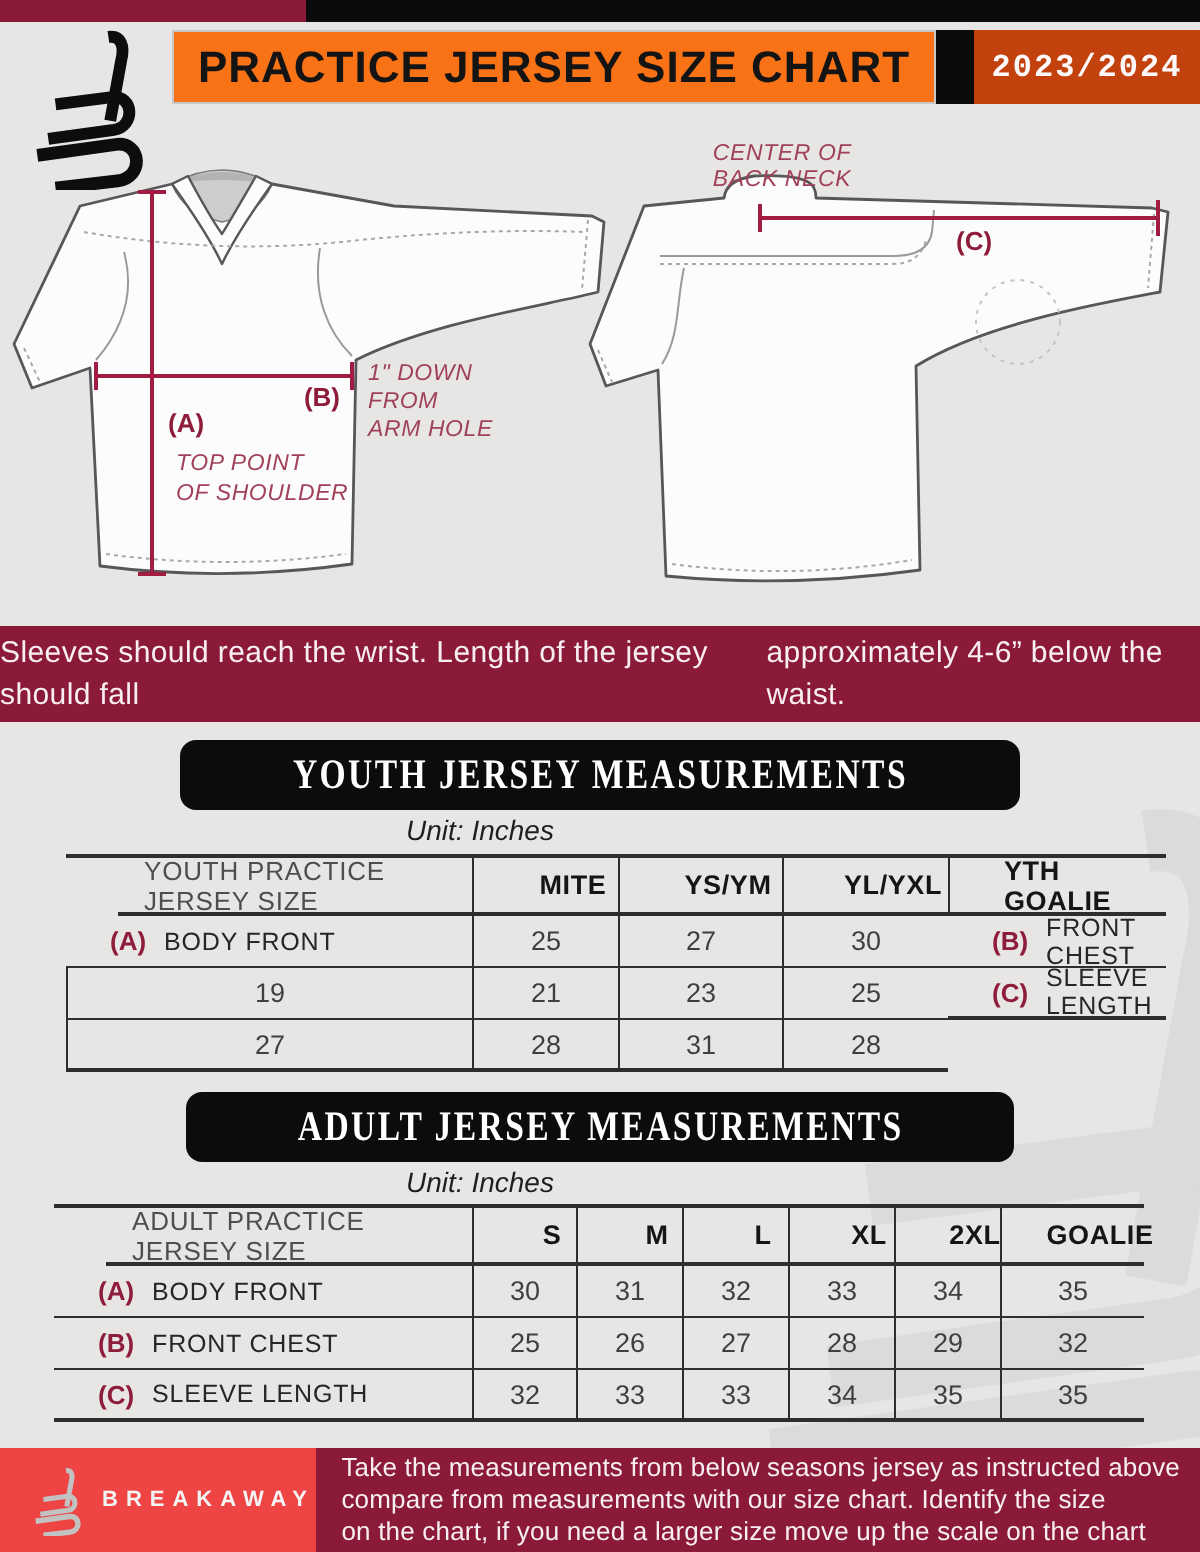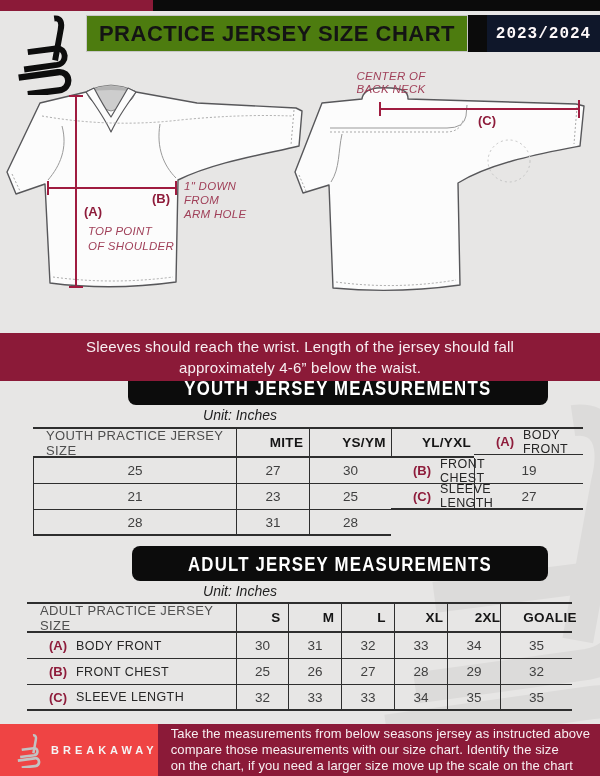--- a/index.html
+++ b/index.html
@@ -3,65 +3,65 @@
 <meta charset="utf-8">
 <style>
   html,body{margin:0;padding:0;background:#ffffff;}
   .page{position:relative;width:600px;height:776px;background:#e7e6e5;overflow:hidden;
         font-family:"Liberation Sans",sans-serif;}
   
   .topbar{position:absolute;top:0;left:0;width:600px;height:11px;background:#0b0b0b;z-index:2;}
   .topbar .maroon-seg{position:absolute;top:0;left:0;width:153px;height:11px;background:#8b1a38;}
   
   .header-band{position:absolute;top:15px;left:86px;width:514px;height:37px;display:flex;z-index:3;}
-  .title-box{width:382px;background:#4d7c0f;border:1px solid #c7c7c7;box-sizing:border-box;
+  .title-box{width:382px;background:#f97316;border:1px solid #c7c7c7;box-sizing:border-box;
              display:flex;align-items:center;justify-content:center;}
   .title-box span{font-weight:bold;font-size:22px;letter-spacing:.5px;color:#141414;}
   .title-gap{width:19px;background:#0b0b0b;}
-  .year-box{flex:1;background:#0f172a;display:flex;align-items:center;justify-content:center;}
+  .year-box{flex:1;background:#c2410c;display:flex;align-items:center;justify-content:center;}
   .year-box span{font-family:"Liberation Mono",monospace;font-weight:bold;font-size:16px;
                  letter-spacing:1px;color:#fdf8f9;}
   .logo-main{position:absolute;top:13px;left:16px;z-index:4;color:#0d0d0d;}
   
   .watermark{position:absolute;top:392px;right:-95px;z-index:0;color:#dcdbda;}
   
   .diagram{position:absolute;top:54px;left:0;z-index:1;}
   .jersey{fill:#fcfcfc;stroke:#57575a;stroke-width:1.4;stroke-linejoin:round;}
   .seam{fill:none;stroke:#9a9a9a;stroke-width:1;}
   .stitch{fill:none;stroke:#a9a9a9;stroke-width:1;stroke-dasharray:2,2;}
   .collar-in{fill:#cdcdcd;stroke:#7a7a7a;stroke-width:.8;}
   .collar-top{fill:#b3b3b3;stroke:none;}
   .band{fill:#fcfcfc;stroke:#57575a;stroke-width:1.2;stroke-linejoin:round;}
   .mline{stroke:#a01c40;stroke-width:2;fill:none;}
   .m-label{font-family:"Liberation Sans",sans-serif;font-weight:bold;font-size:13px;fill:#8e1c3b;}
   .m-note{font-family:"Liberation Sans",sans-serif;font-style:italic;font-size:11.5px;fill:#a04059;letter-spacing:.3px;}
   
   .notice{position:absolute;top:313px;left:0;width:600px;height:48px;background:#8b1a38;z-index:2;
-          display:flex;flex-direction:column;align-items:center;justify-content:center;margin-top:20px;}
+          display:flex;flex-direction:row;align-items:center;justify-content:center;}
   .notice div{color:#f7eef1;font-size:15px;line-height:21px;letter-spacing:.2px;}
   
-  .pill-wrap{position:absolute;left:0;width:548px;display:flex;justify-content:flex-end;z-index:1;}
+  .pill-wrap{position:absolute;left:0;width:600px;display:flex;justify-content:center;z-index:1;font-family:Liberation Serif, serif;}
   .pill{background:#0c0c0c;border-radius:8px;height:35px;padding:0 18px;display:flex;
         align-items:center;justify-content:center;}
   .pill span{display:inline-block;transform:scaleX(.8);color:#ffffff;font-weight:bold;
              font-size:21px;letter-spacing:1.5px;white-space:nowrap;}
   .unit{position:absolute;left:0;width:480px;text-align:center;font-style:italic;
         font-size:14px;color:#1f1f1f;z-index:1;}
   
   .sizetable{position:absolute;display:grid;border-top:2px solid #2e2e2e;z-index:1;}
   .yt{top:427px;left:33px;grid-template-columns:203px 73px 82px 83px 109px;}
   .at{top:602px;left:27px;grid-template-columns:209px 52px 53px 53px 53px 53px 72px;}
   .cell{display:flex;align-items:center;justify-content:center;box-sizing:border-box;
         border-bottom:1.6px solid #2e2e2e;height:26px;}
   .cell.head{height:29px;border-bottom:2px solid #2e2e2e;}
   .cell.vline{border-left:1.6px solid #2e2e2e;}
   .cell.first{justify-content:flex-start;}
   .cell.last-row{border-bottom:2px solid #2e2e2e;}
   .head-size{font-weight:bold;font-size:13.5px;color:#151515;letter-spacing:.3px;padding-left:27px;}
-  .head-first{font-size:13px;color:#4e4e4e;letter-spacing:.4px;padding-left:13px;}
+  .head-first{font-size:13px;color:#4e4e4e;letter-spacing:.4px;padding-left:13px;margin-left:26px;}
   .key{font-weight:bold;font-size:13px;color:#8e1c3b;padding-left:22px;}
   .lbl{font-size:12.5px;color:#262626;letter-spacing:.4px;padding-left:9px;}
   .val{font-size:13.5px;color:#3f3f3f;}
   
   .footer{position:absolute;top:724px;left:0;width:600px;height:52px;display:flex;z-index:2;}
   .footer-black{width:167px;background:#ef4444;display:flex;align-items:center;padding-left:17px;
                 box-sizing:border-box;color:#c2c2c2;}
   .footer-brand{color:#f4f4f4;font-weight:bold;font-size:11px;letter-spacing:4px;margin-left:9px;}
   .footer-maroon{flex:1;background:#8b1a38;display:flex;flex-direction:column;justify-content:center;
                  padding:4px 10px 4px 13px;box-sizing:border-box;}
@@ -161,20 +161,21 @@
       <span>YOUTH JERSEY MEASUREMENTS</span>
     </div>
   </div>
   <div class="unit" style="top:407px;">Unit: Inches</div>
 
   <div class="sizetable yt">
     <div class="cell head first head-first">YOUTH PRACTICE JERSEY SIZE</div>
     <div class="cell head vline head-size">MITE</div>
     <div class="cell head vline head-size">YS/YM</div>
     <div class="cell head vline head-size">YL/YXL</div>
+    <div class="cell head vline head-size">YTH GOALIE</div>
 
     <div class="cell first">
       <span class="key">(A)</span>
       <span class="lbl">BODY FRONT</span>
     </div>
     <div class="cell vline val">25</div>
     <div class="cell vline val">27</div>
     <div class="cell vline val">30</div>
 
     <div class="cell first">
@@ -248,18 +249,18 @@
 
   <div class="footer">
     <div class="footer-black">
       <svg width="25" height="35" viewBox="0 0 64 90">
         <use href="#bkw-logo"></use>
       </svg>
       <span class="footer-brand">BREAKAWAY</span>
     </div>
     <div class="footer-maroon">
       <div>Take the measurements from below seasons jersey as instructed above</div>
-      <div>compare those measurements  with our size chart. Identify the size</div>
+      <div>compare from measurements  with our size chart. Identify the size</div>
       <div>on the chart, if you need a larger size move up the scale on the chart</div>
     </div>
   </div>
 
 </div>
 
 </body></html>

